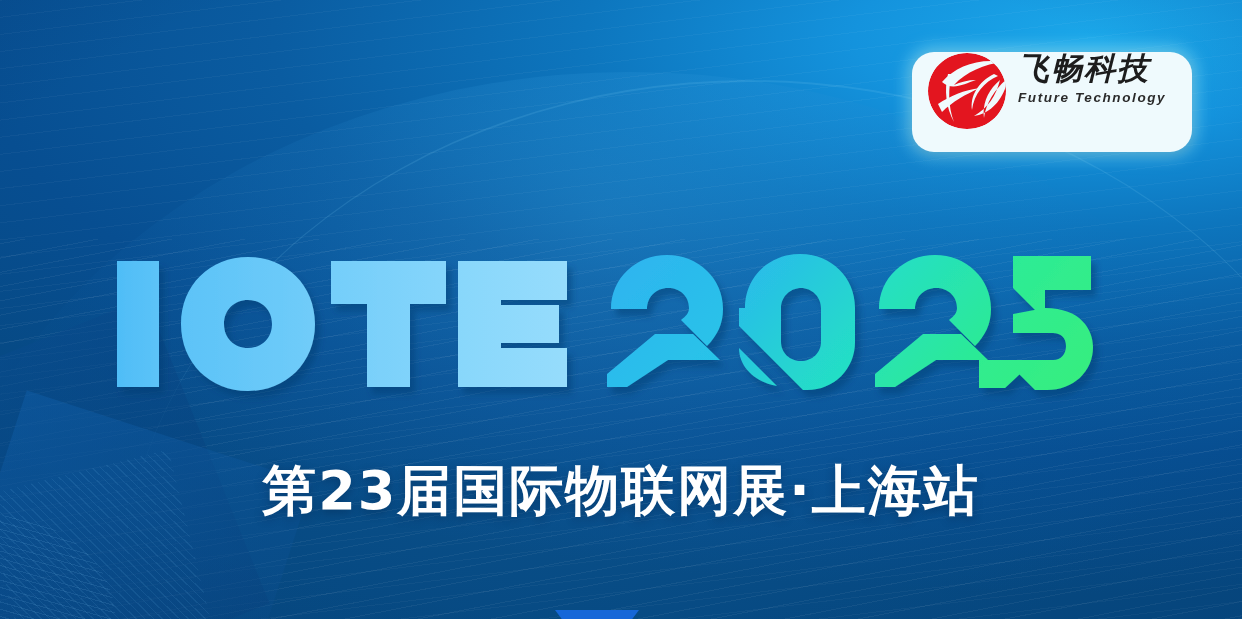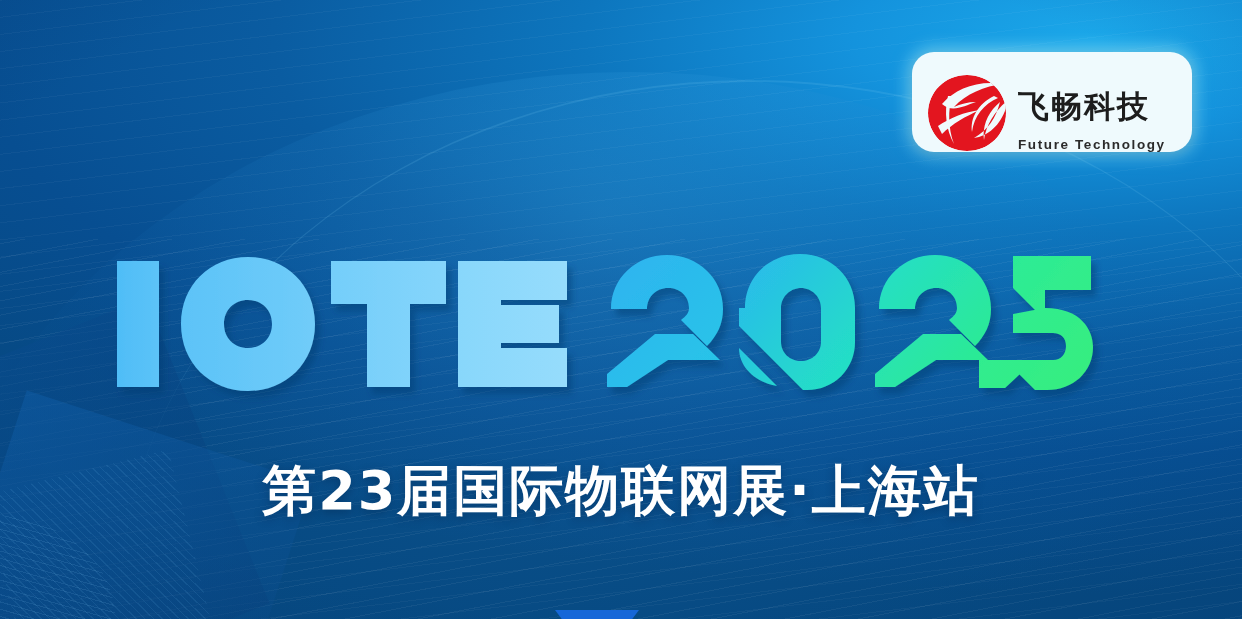--- a/index.html
+++ b/index.html
@@ -78,33 +78,33 @@
   .bottom-tab{
     position:absolute;left:555px;bottom:0;width:84px;height:9px;
     background:#1667d8;
     clip-path:polygon(0 0,100% 0,92% 100%,8% 100%);
   }
   
   .logo-badge{
     position:absolute;left:912px;top:52px;width:280px;height:100px;
     background:#effafd;border-radius:22px;
     box-shadow:0 0 16px 4px rgba(170,245,255,0.55), 0 2px 10px rgba(3,40,80,0.28);
-    display:flex;align-items:flex-end;padding:0 16px 0 14px;box-sizing:border-box;
+    display:flex;align-items:flex-start;padding:0 16px 0 14px;box-sizing:border-box;font-style:italic;
   }
   .logo-mark{
     position:relative;width:82px;height:78px;flex:0 0 82px;
   }
   .logo-text{margin-left:10px;display:flex;flex-direction:column;justify-content:center;}
   .logo-cn{
     font-family:"DejaVu Sans",sans-serif;
     font-size:31px;font-weight:700;color:#1d1d1d;letter-spacing:2px;line-height:1.05;
   }
   .logo-en{
     font-family:"Liberation Sans",sans-serif;
-    font-size:13.5px;font-weight:600;color:#2b2b2b;letter-spacing:1.6px;margin-top:14px;
+    font-size:13.5px;font-weight:600;color:#2b2b2b;letter-spacing:1.6px;margin-top:5px;
   }
   
   .wordmark{
     position:absolute;left:115px;top:252px;width:980px;height:145px;
   }
   .wordmark svg{display:block;overflow:visible;}
   
   .subtitle{
     position:absolute;left:0;right:0;top:455px;text-align:center;
     font-family:"DejaVu Sans",sans-serif;

